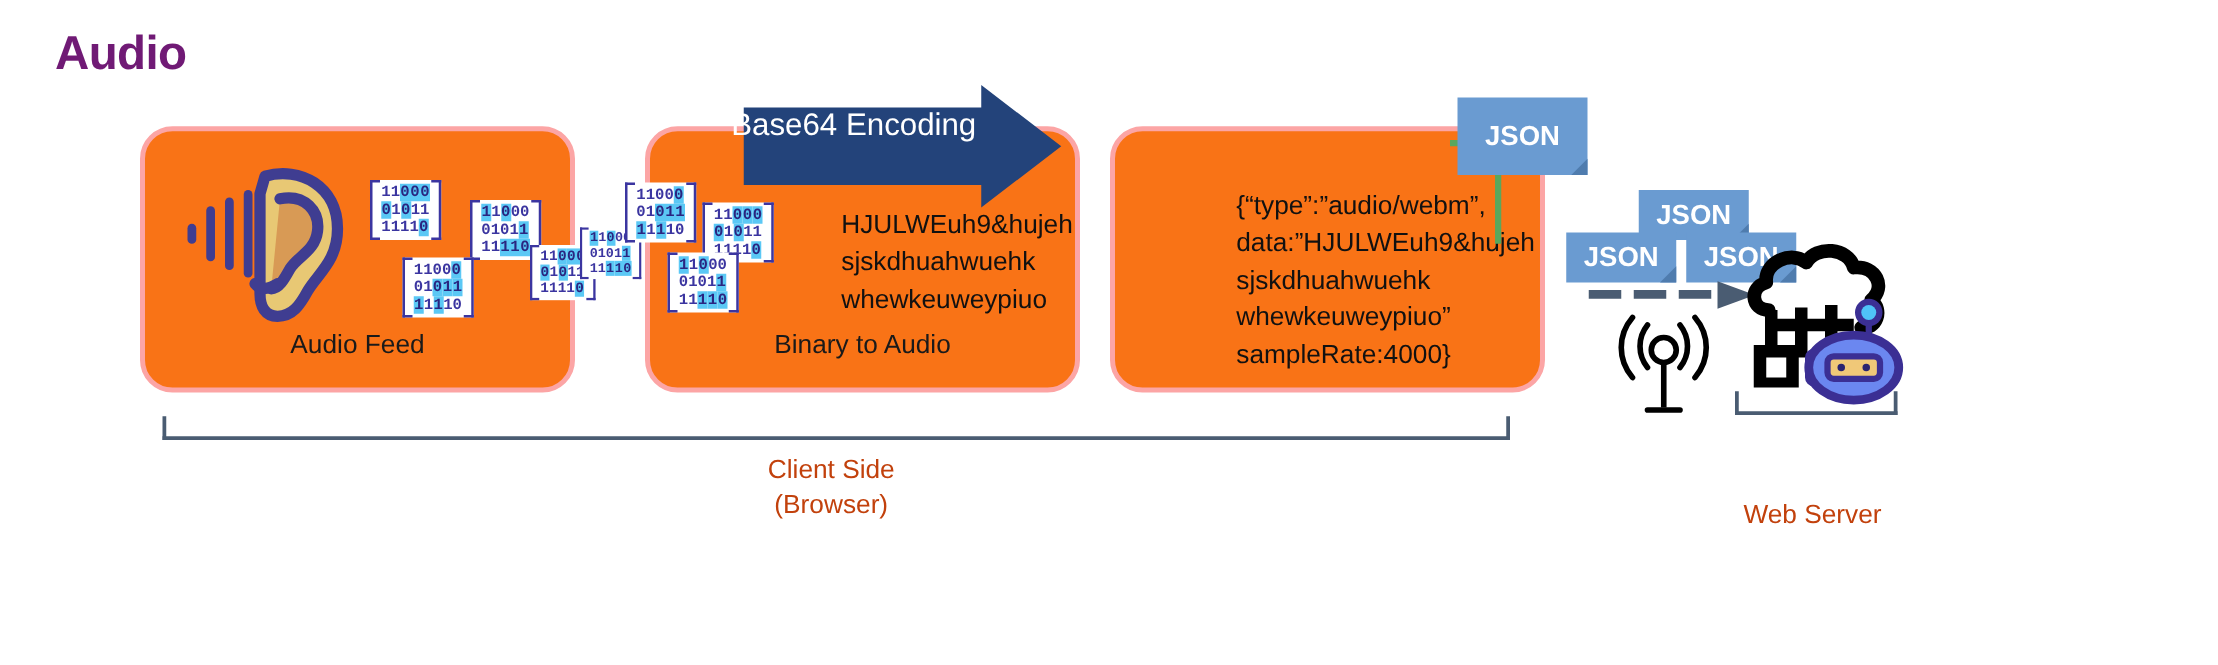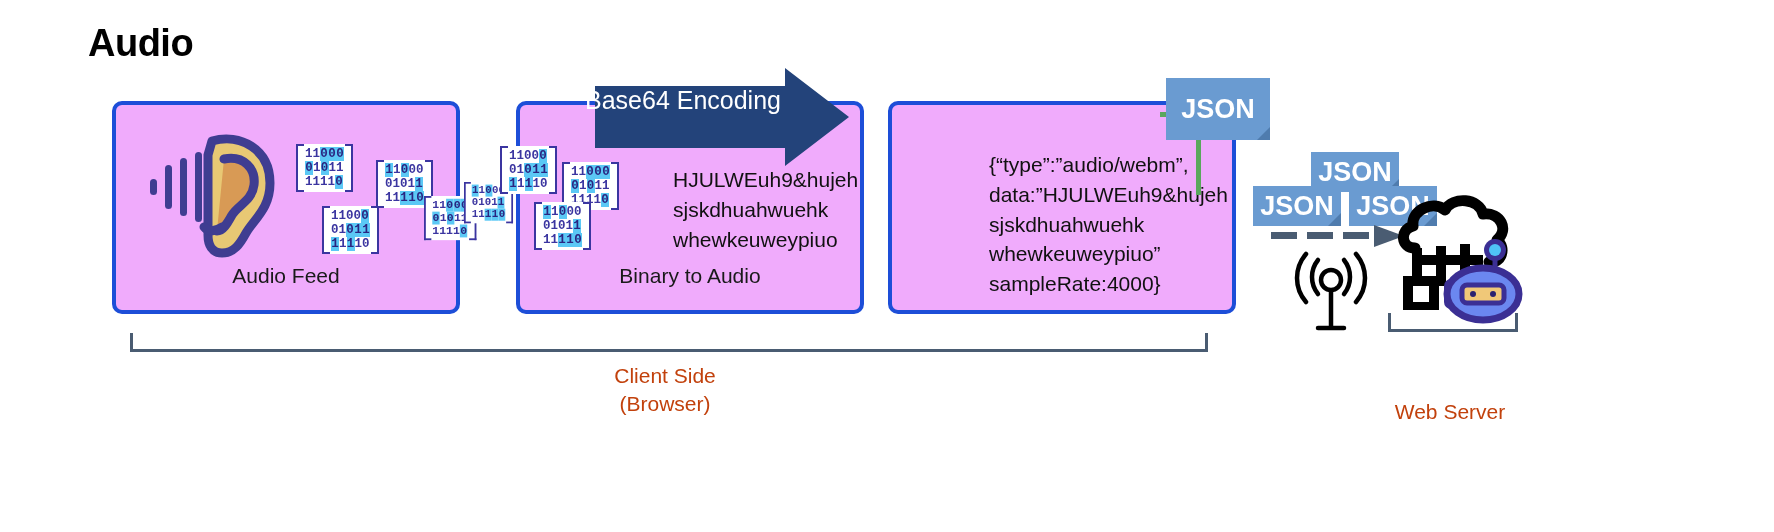--- a/index.html
+++ b/index.html
@@ -1,21 +1,21 @@
 <!DOCTYPE html>
 <html><head>
 <meta charset="utf-8">
 <style>
   html,body{margin:0;padding:0;background:#ffffff;}
   body{width:1774px;height:532px;font-family:"Liberation Sans",sans-serif;color:#111;overflow:hidden;}
   #stage{position:relative;width:1774px;height:532px;background:#fff;}
 
-  .title{position:absolute;left:44px;top:22px;font-size:38px;font-weight:bold;letter-spacing:-0.5px;color:#000000;margin-left:44px;}
-
-  .panel{position:absolute;border:4px solid #1d4ed8;border-radius:10px;background:#f0abfc;box-sizing:border-box;}
+  .title{position:absolute;left:44px;top:22px;font-size:38px;font-weight:bold;letter-spacing:-0.5px;color:#701a75;}
+
+  .panel{position:absolute;border:4px solid #fca5a5;border-radius:26px;background:#f97316;box-sizing:border-box;}
   .panel-label{position:absolute;bottom:22px;left:0;right:0;text-align:center;font-size:21px;color:#1a1a1a;}
 
   
   .bmat{position:absolute;font-family:"Liberation Mono",monospace;font-size:12.5px;font-weight:bold;
         color:#3b35a0;line-height:1.12;letter-spacing:0px;background:#fff;padding:2px 1px;}
   .bmat .brk{position:absolute;top:0;bottom:0;width:6px;border-top:2.5px solid #3b35a0;border-bottom:2.5px solid #3b35a0;}
   .bmat .brk.l{left:0;border-left:2.5px solid #3b35a0;}
   .bmat .brk.r{right:0;border-right:2.5px solid #3b35a0;}
   .bmat .rows{padding:1px 8px;}
   .bmat .row{white-space:pre;}
@@ -25,21 +25,21 @@
   .ear-wrap{position:absolute;}
 
   
   .arrow64{position:absolute;padding-left:32px;}
   .arrow64 .lbl{position:absolute;left:22px;top:18px;color:#fff;font-size:25px;white-space:nowrap;}
 
   
   .btxt{position:absolute;font-size:21px;line-height:1.42;color:#111;white-space:pre-line;}
 
   
-  .jbadge{position:absolute;background:#6a9bd1;color:#fff;font-size:27px;font-weight:bold;
+  .jbadge{position:absolute;background:#6a9bd1;color:#fff;font-size:22px;font-weight:bold;
           display:flex;align-items:center;justify-content:center;}
   .jbadge .fold{position:absolute;right:0;bottom:0;width:0;height:0;
           border-left:13px solid transparent;border-bottom:13px solid #4f7cae;}
 
   
   .gline{position:absolute;background:#5aa75d;}
   .dashseg{position:absolute;height:7px;background:#4a5c72;}
 
   
   .bracket{position:absolute;border:3px solid #4a5c72;border-top:none;}

